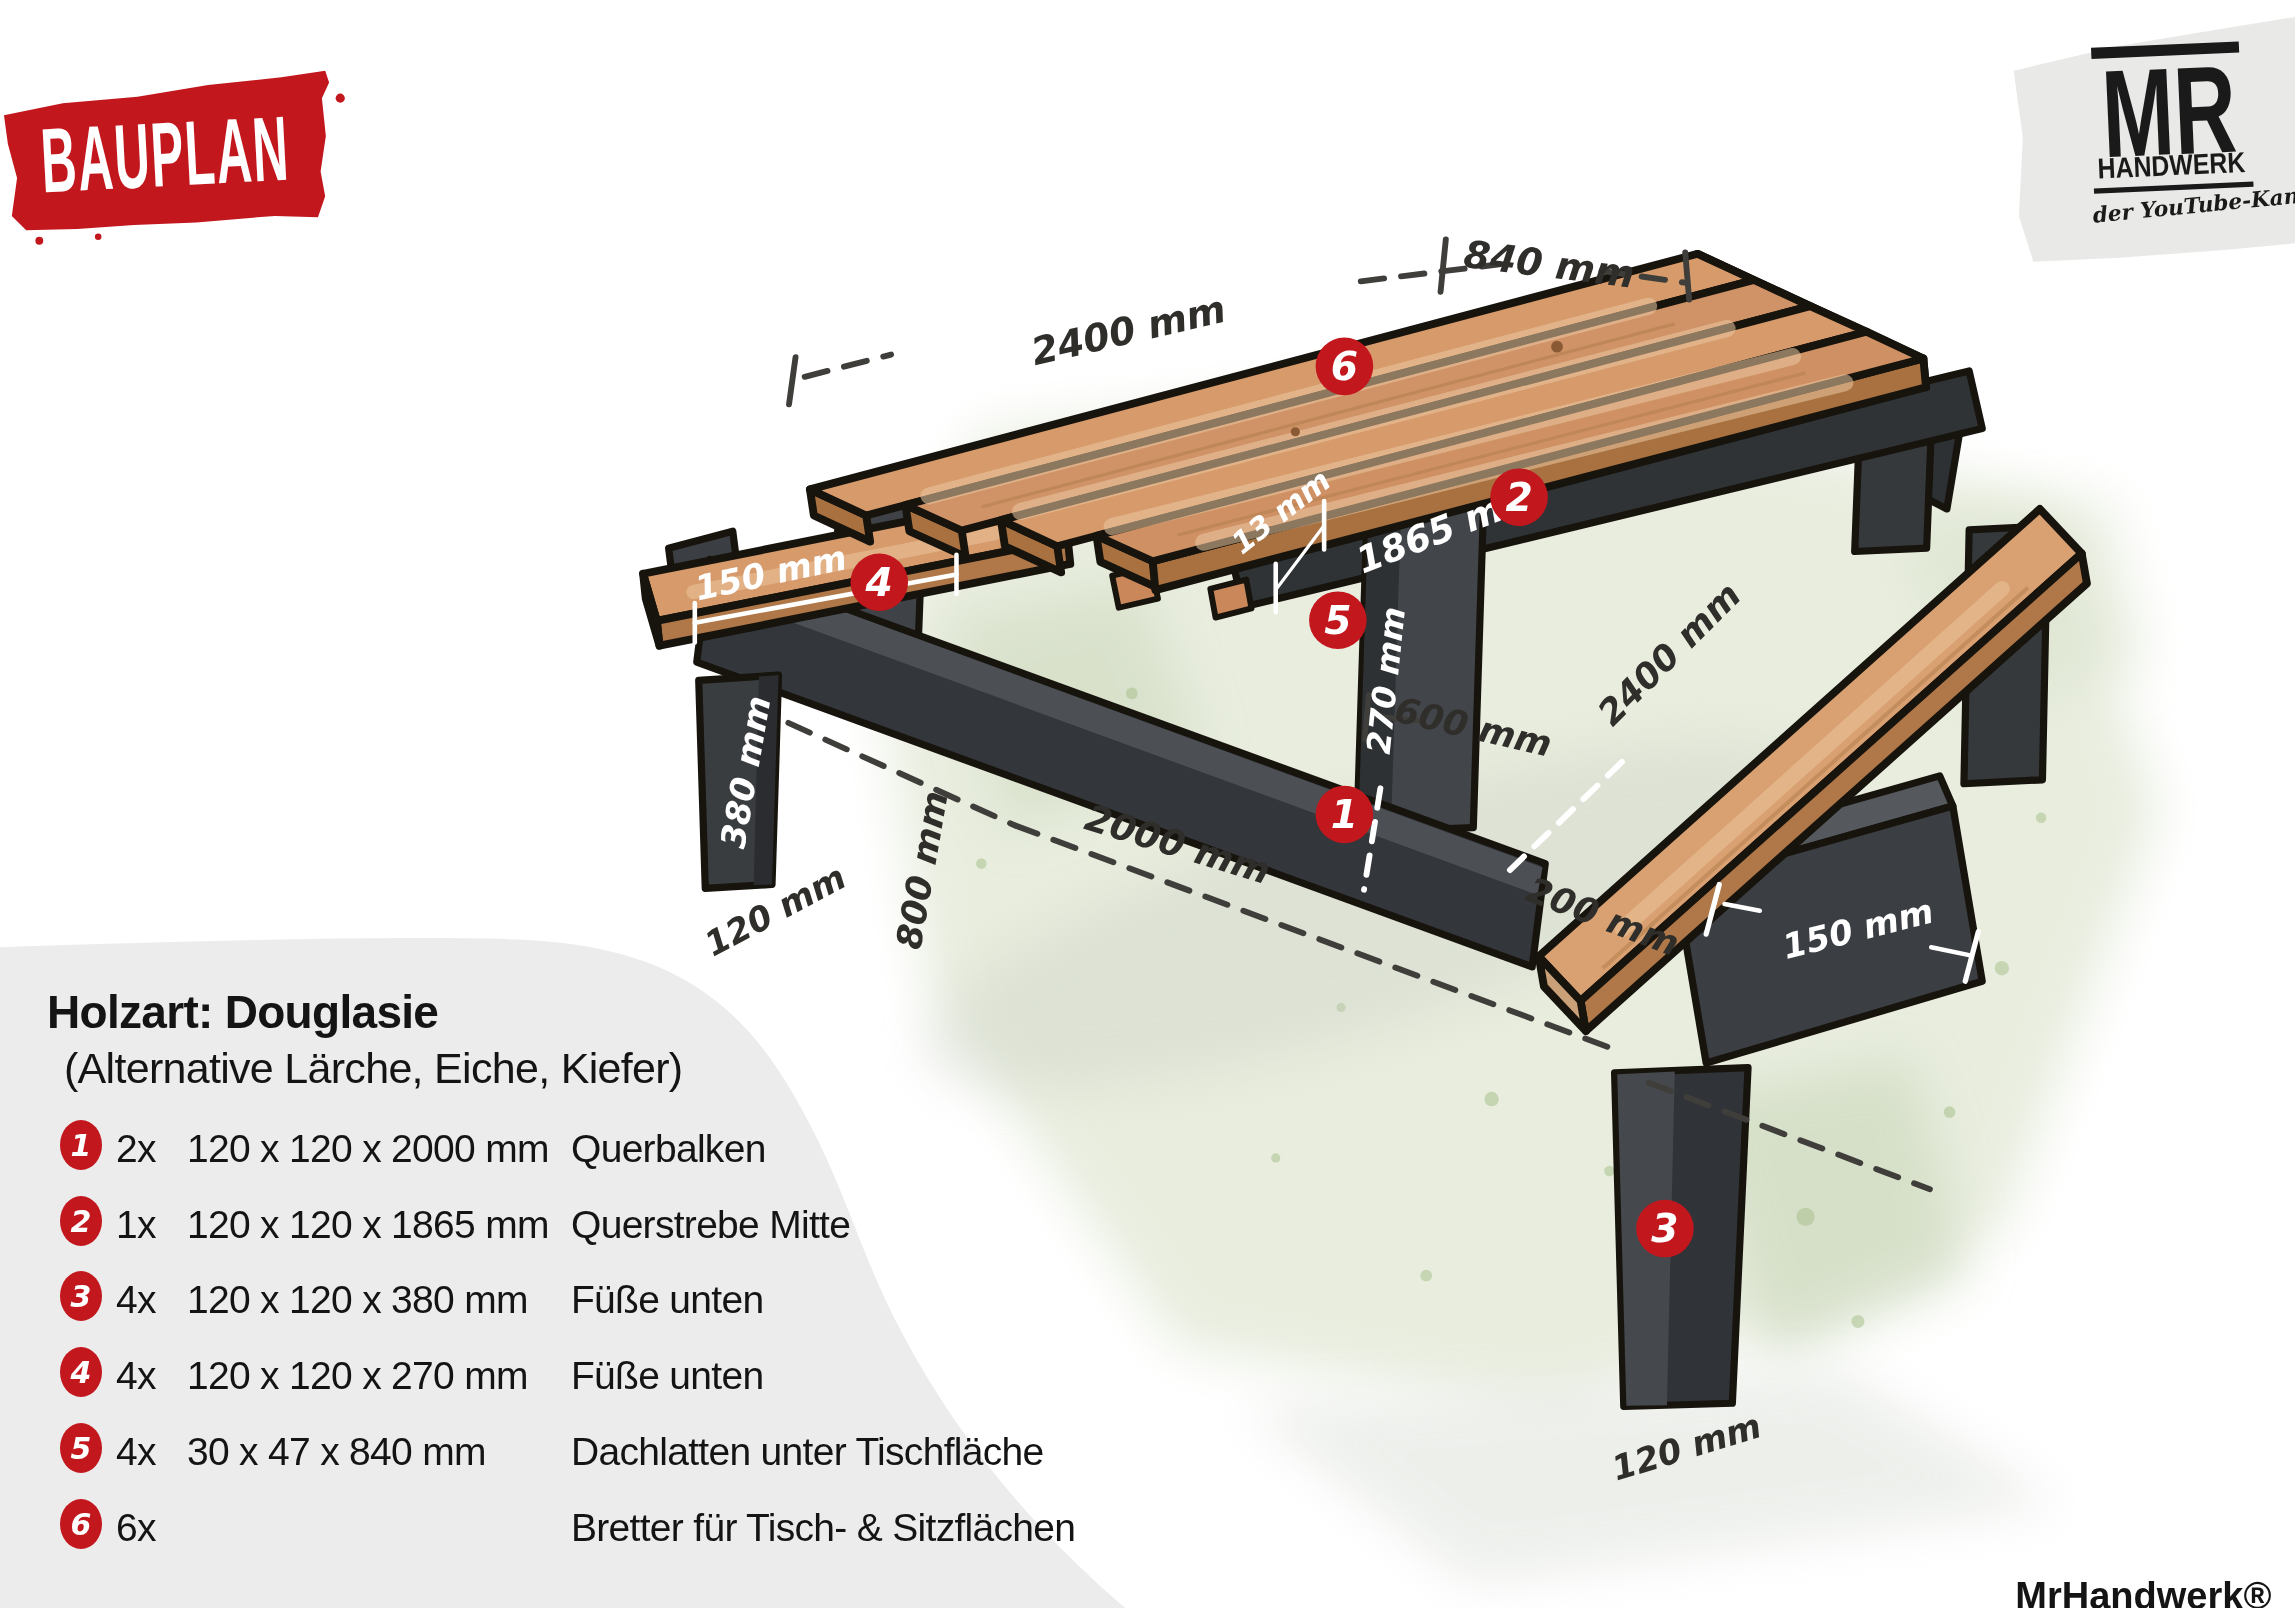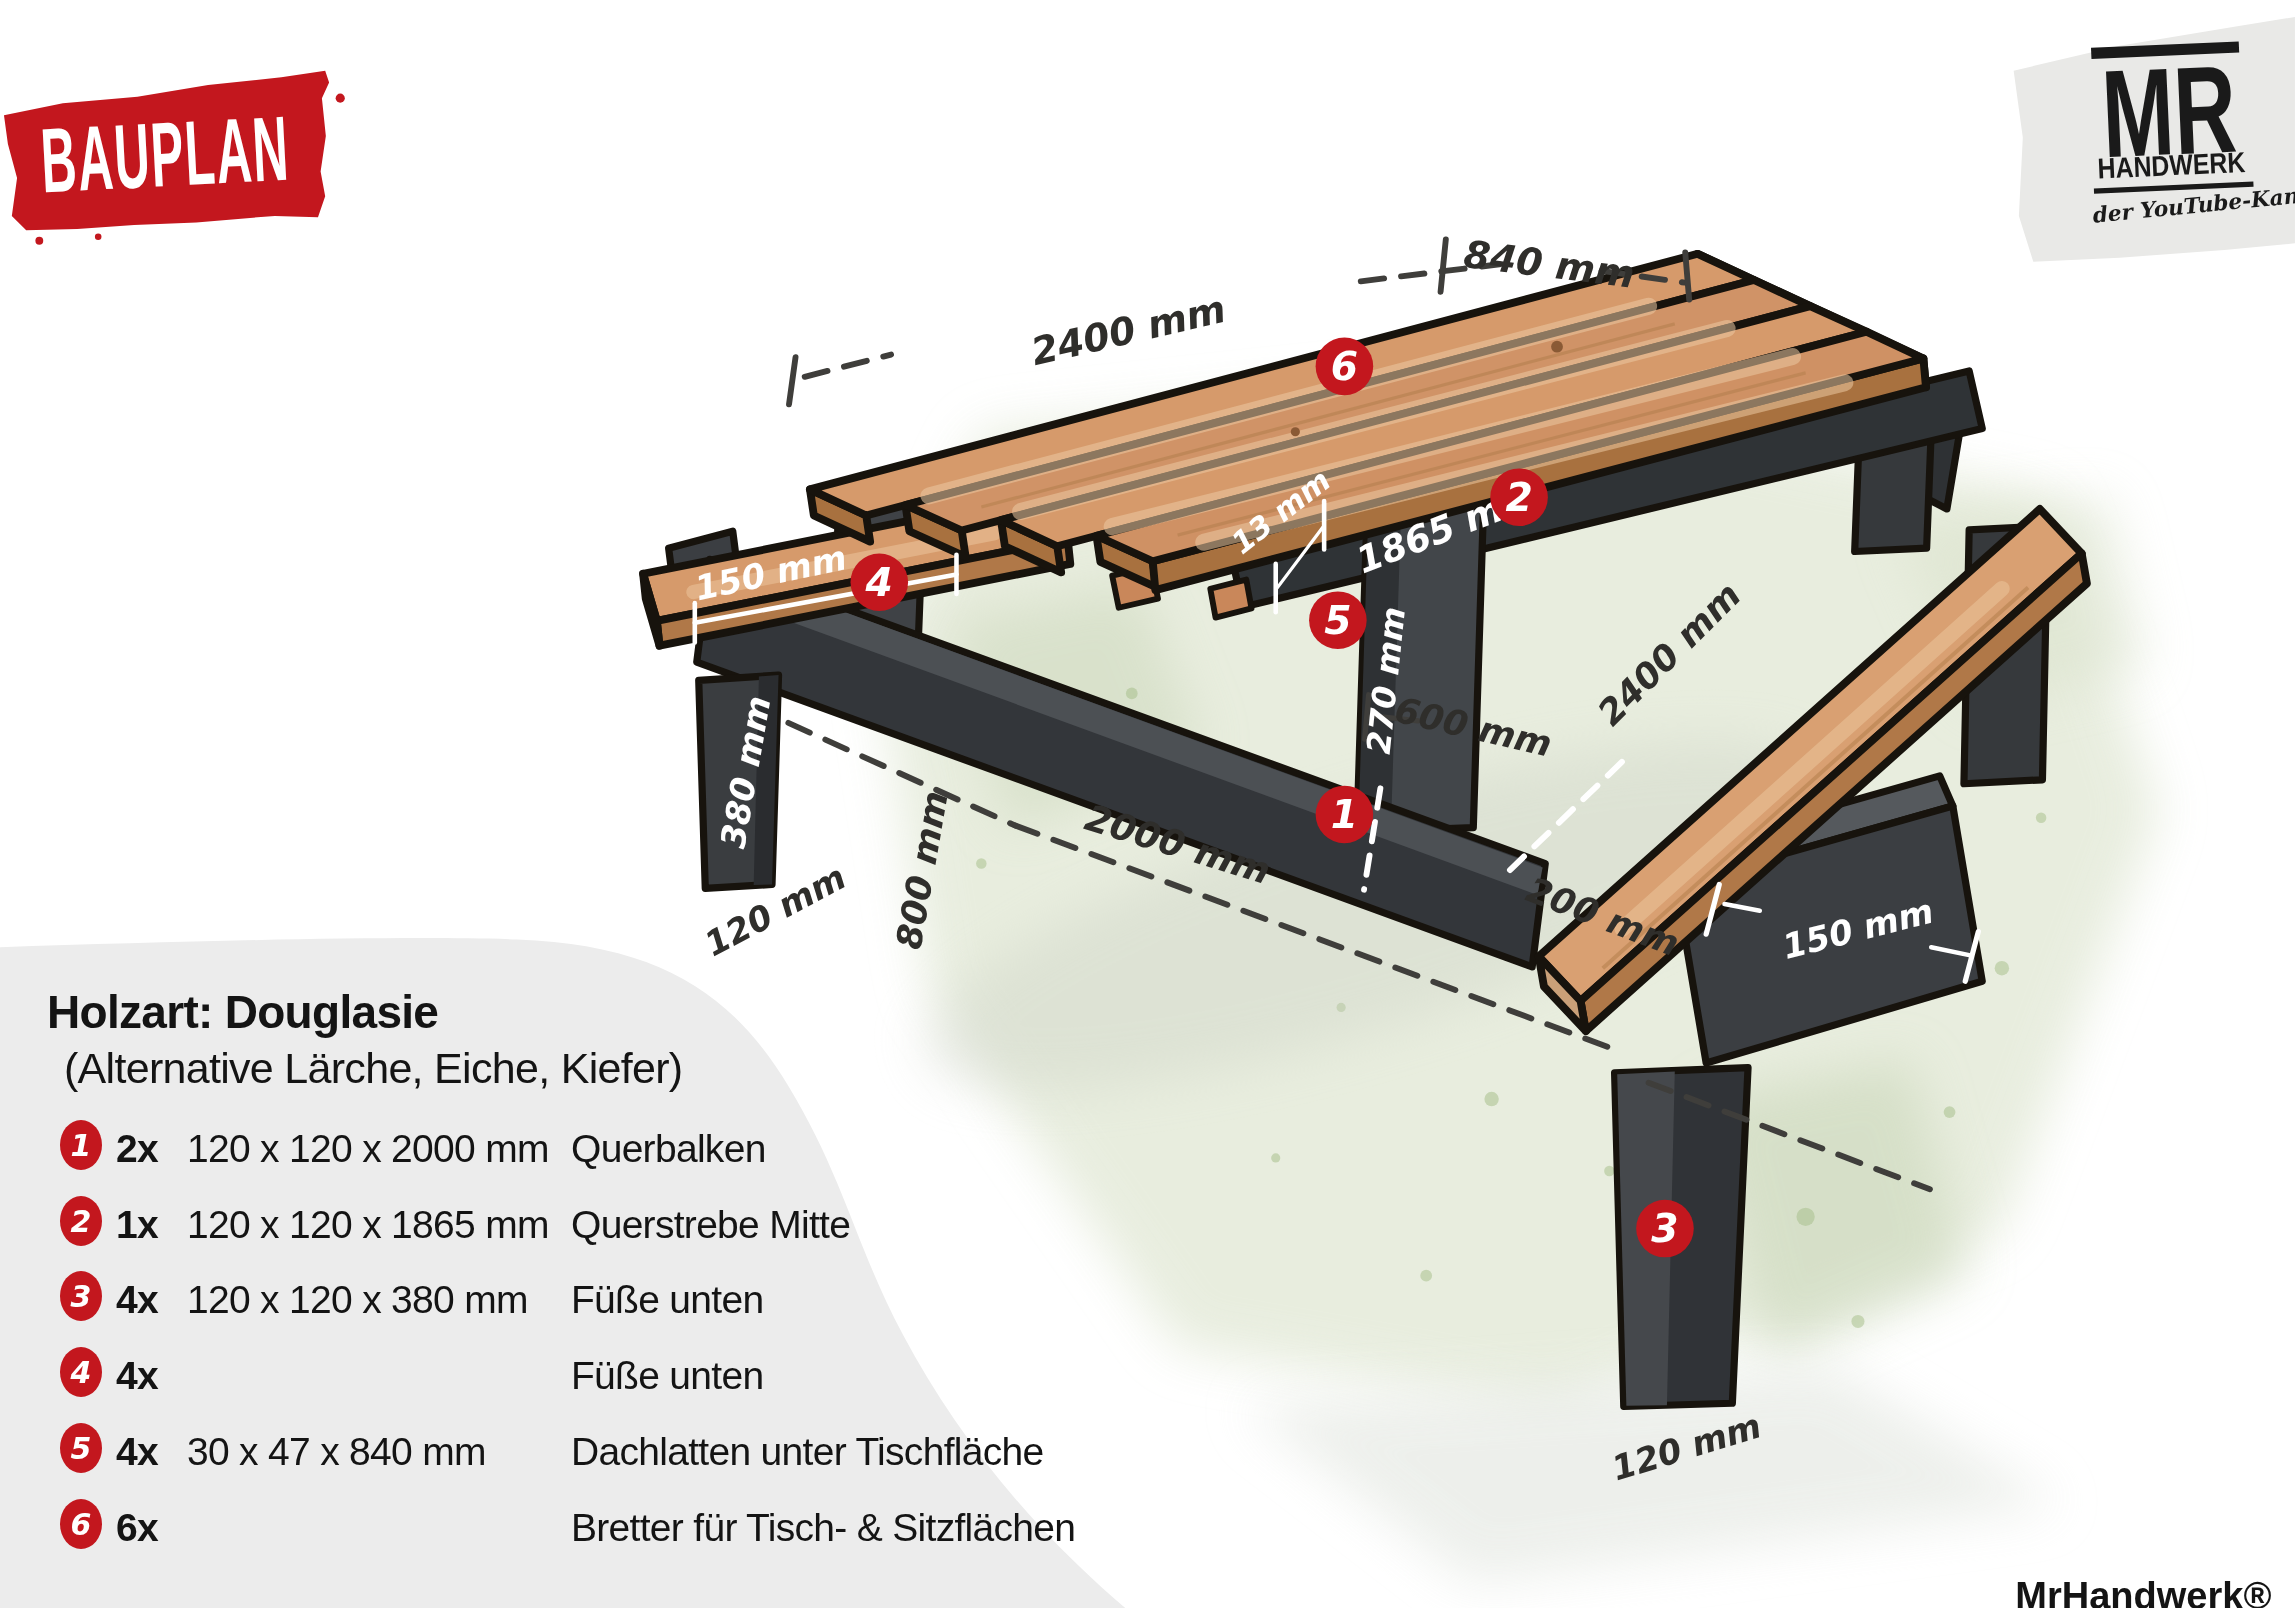--- a/index.html
+++ b/index.html
@@ -15,21 +15,21 @@
   text.badge-digit{fill:#ffffff;font-size:60px;text-anchor:middle;}
 
   
   .list{position:absolute;left:0;top:0;width:1243px;}
   .mat-title{position:absolute;left:47px;top:985px;font-size:46px;font-weight:700;letter-spacing:-0.7px;}
   .mat-sub{position:absolute;left:44px;top:1044px;font-size:43px;font-weight:400;letter-spacing:-0.7px;margin-left:20px;}
   .prow{position:absolute;left:0;height:59px;width:1178px;}
   .pbadge{position:absolute;left:60px;top:0;width:42px;height:50px;border-radius:50%;
           background:#c3171e;color:#fff;display:flex;align-items:center;justify-content:center;
           font-family:"DejaVu Sans",sans-serif;font-style:italic;font-weight:700;font-size:30px;}
-  .pcount{position:absolute;left:116px;top:6.5px;font-size:39px;font-weight:700;letter-spacing:-0.7px;text-align:center;}
+  .pcount{position:absolute;left:116px;top:6.5px;font-size:39px;font-weight:400;letter-spacing:-0.7px;text-align:center;}
   .pdims{position:absolute;left:187px;top:6.5px;font-size:39px;font-weight:500;letter-spacing:-0.7px;}
   .pname{position:absolute;left:571px;top:6.5px;font-size:39px;font-weight:500;letter-spacing:-0.7px;}
 
   .brand{position:absolute;right:23.6px;top:1546px;font-size:38px;font-weight:700;margin-top:29px;}
 </style>
 </head>
 <body>
 
 <div class="stage">
 
@@ -272,20 +272,21 @@
   </div>
   <div class="prow" style="top:1271px">
     <div class="pbadge">3</div>
     <div class="pcount">4x</div>
     <div class="pdims">120 x 120 x 380 mm</div>
     <div class="pname">Füße unten</div>
   </div>
   <div class="prow" style="top:1347px">
     <div class="pbadge">4</div>
     <div class="pcount">4x</div>
+    <div class="pdims">120 x 120 x 270 mm</div>
     <div class="pname">Füße unten</div>
   </div>
   <div class="prow" style="top:1423px">
     <div class="pbadge">5</div>
     <div class="pcount">4x</div>
     <div class="pdims">30 x 47 x 840 mm</div>
     <div class="pname">Dachlatten unter Tischfläche</div>
   </div>
   <div class="prow" style="top:1499px">
     <div class="pbadge">6</div>

